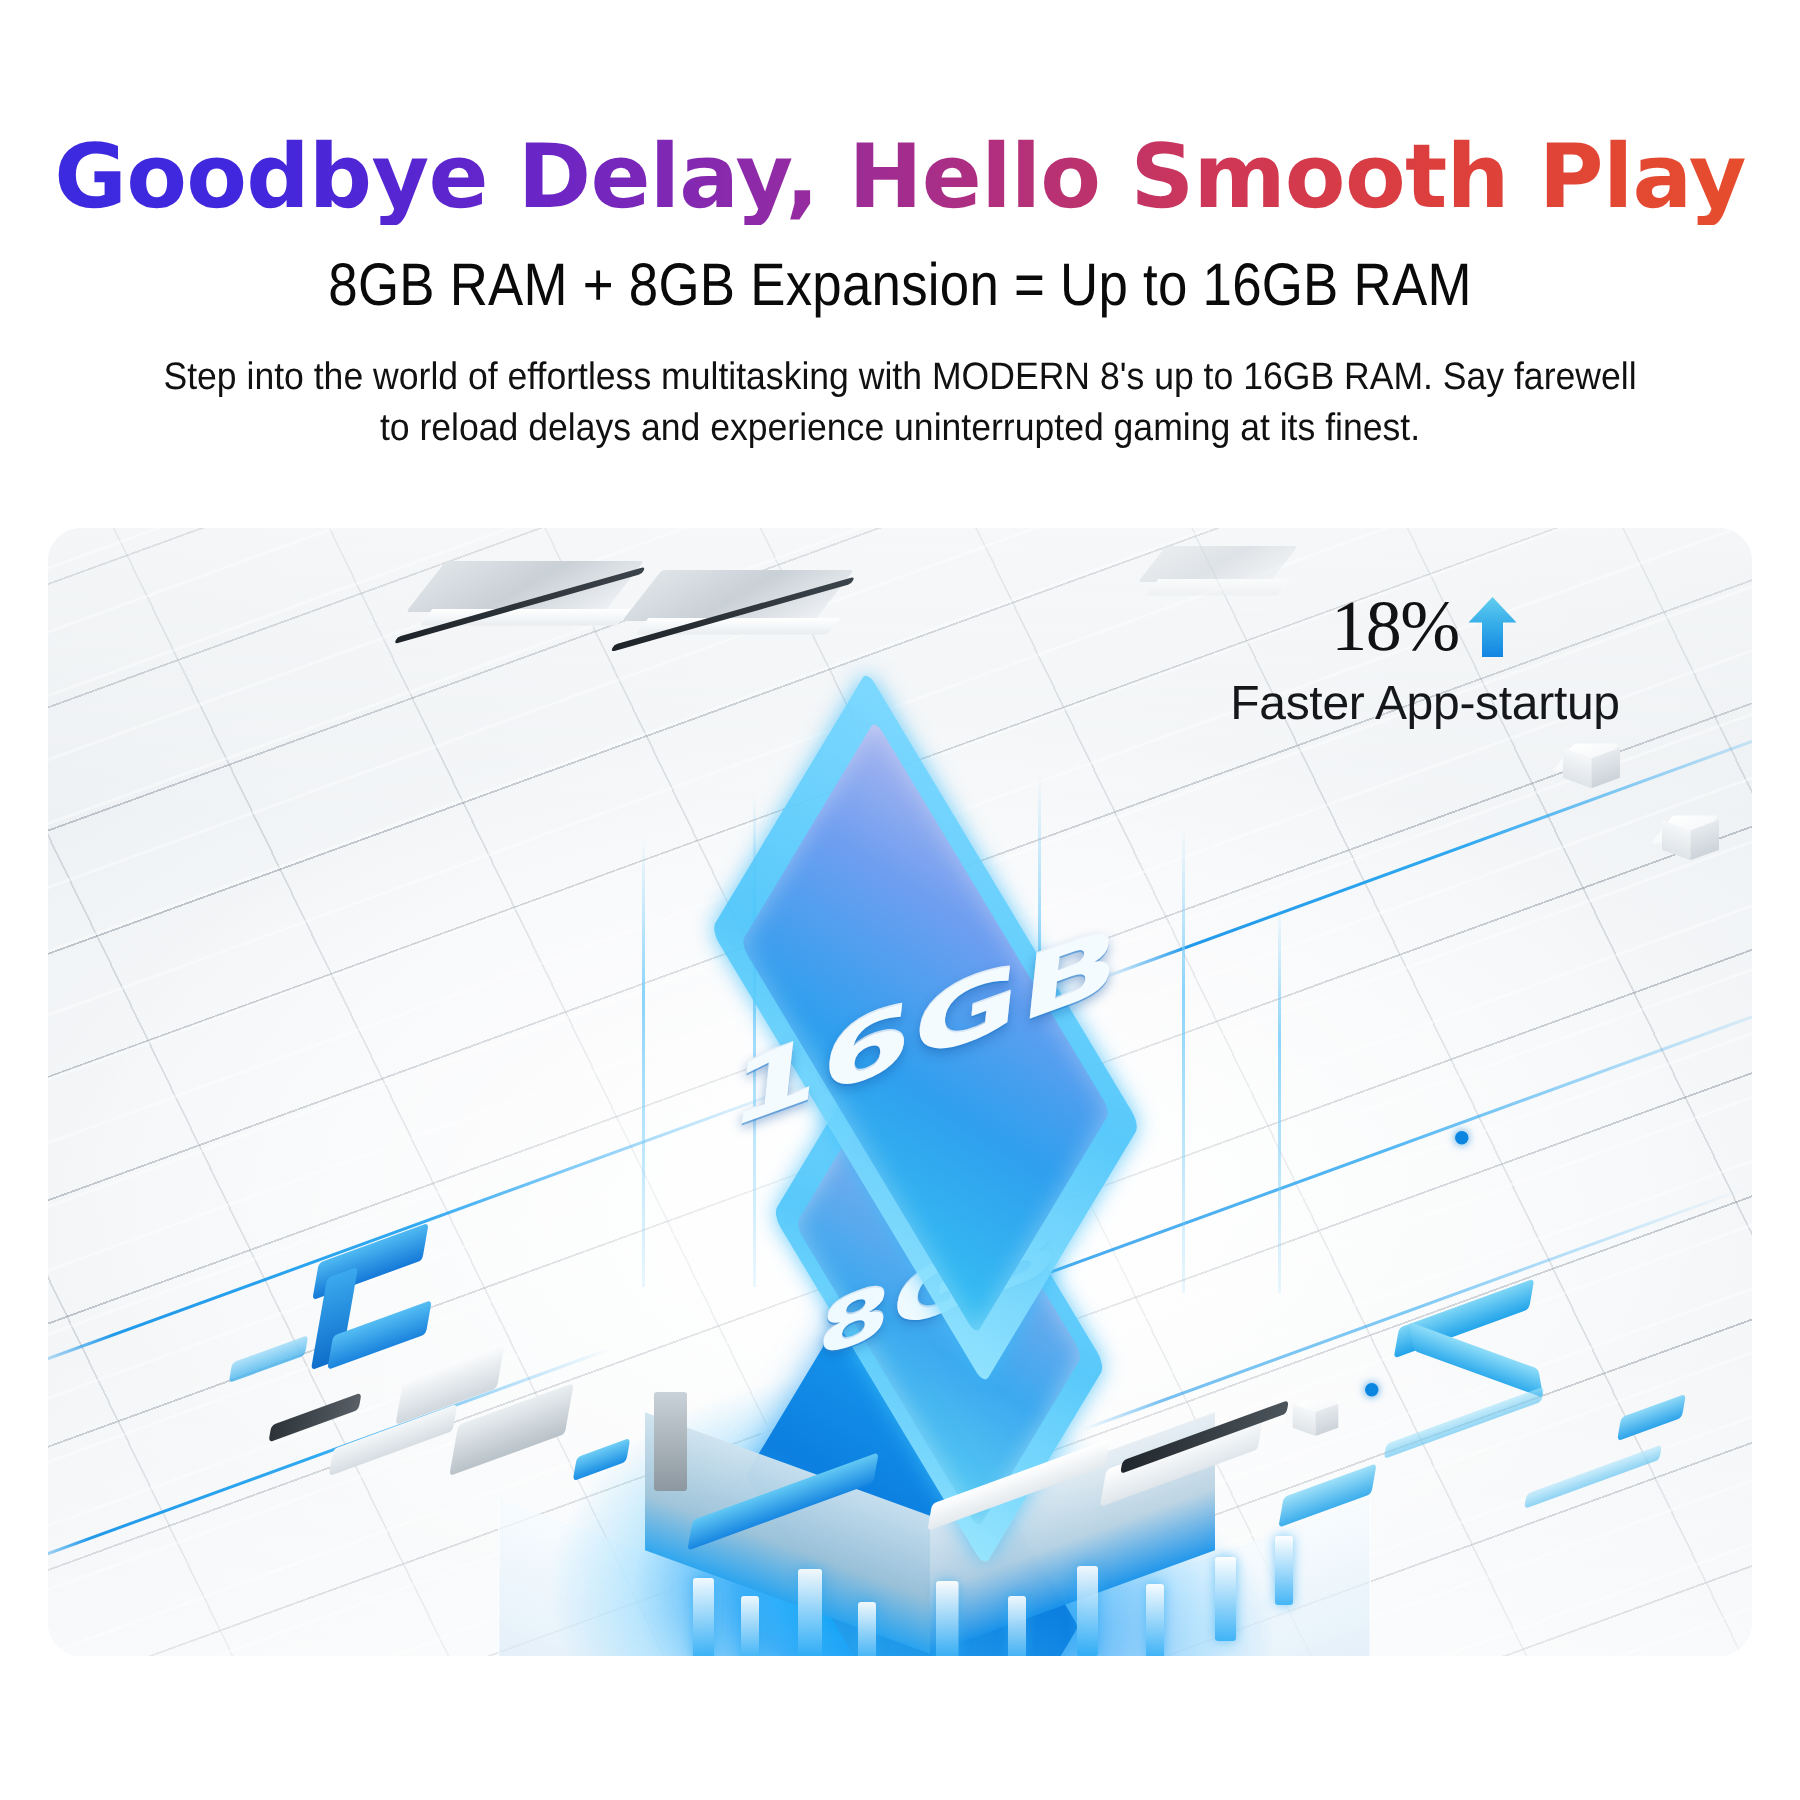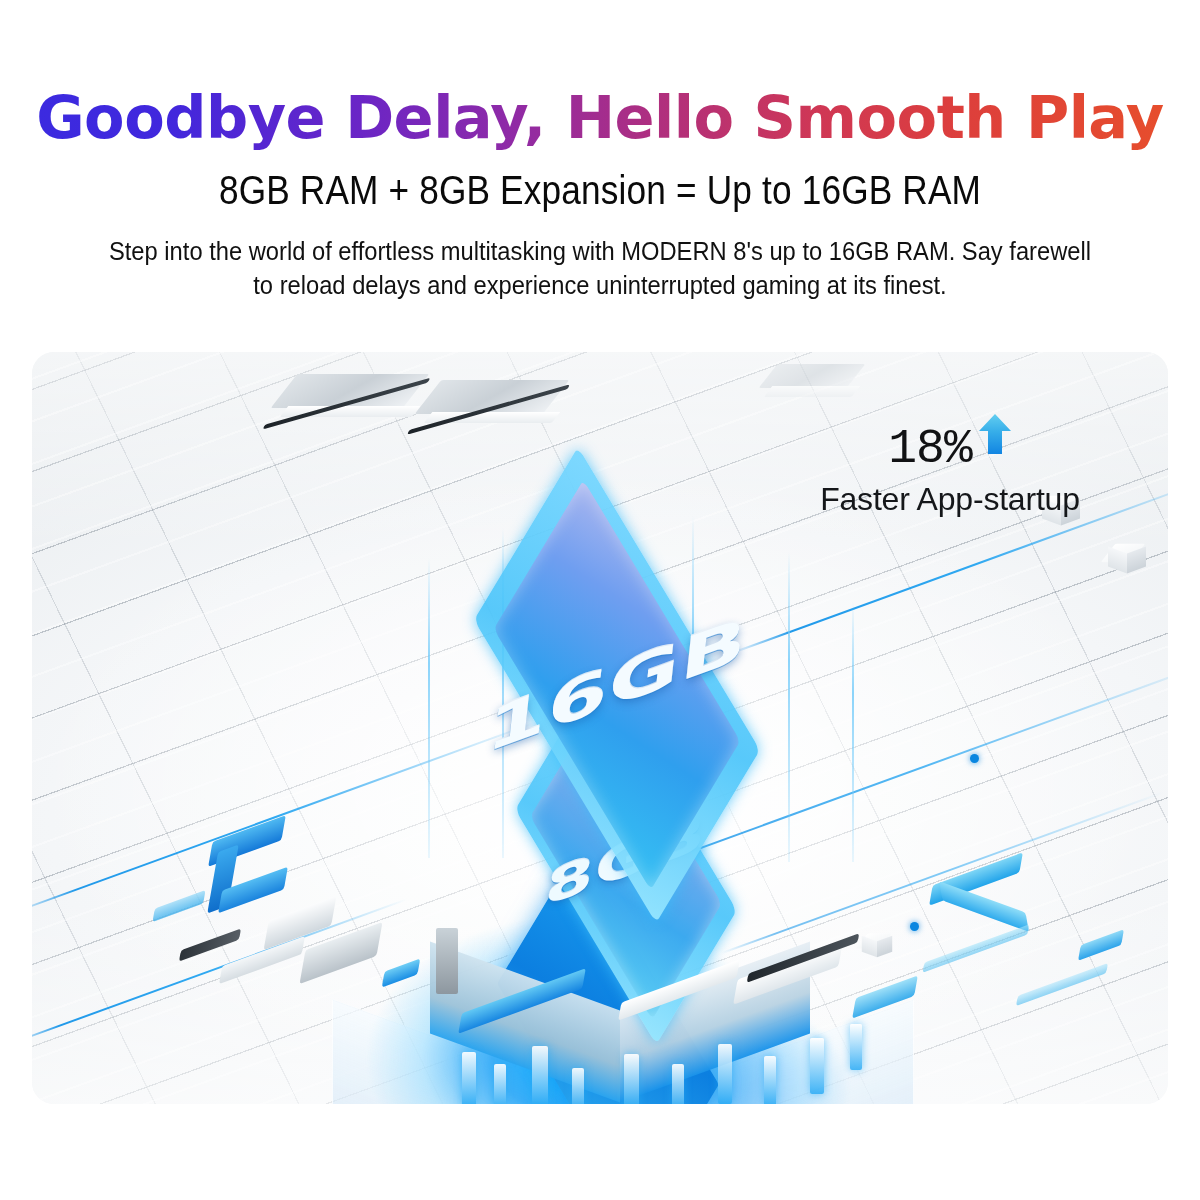--- a/index.html
+++ b/index.html
@@ -381,24 +381,23 @@
   .stat-row {
     display: flex;
     align-items: center;
     justify-content: center;
     gap: 6px;
   }
   .stat-value {
     font-size: 48px;
     font-weight: 400;
     color: #111214;
-    font-family: Liberation Mono, monospace;
+    font-family: Liberation Serif, serif;
     letter-spacing: -1px;
     line-height: 1;
-    margin-top: 31px;
   }
   .arrow-up {
     width: 34px;
     height: 42px;
     display: block;
   }
   .stat-caption {
     margin-top: 8px;
     font-size: 32px;
     color: #15171a;

